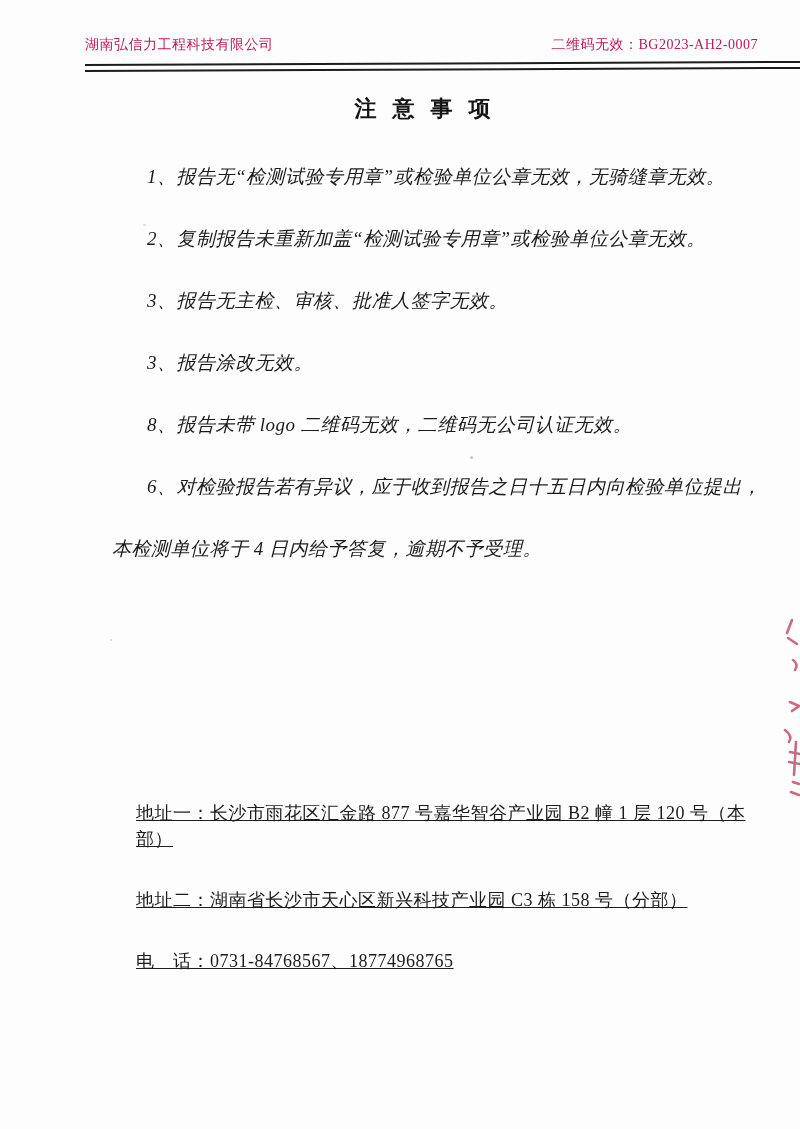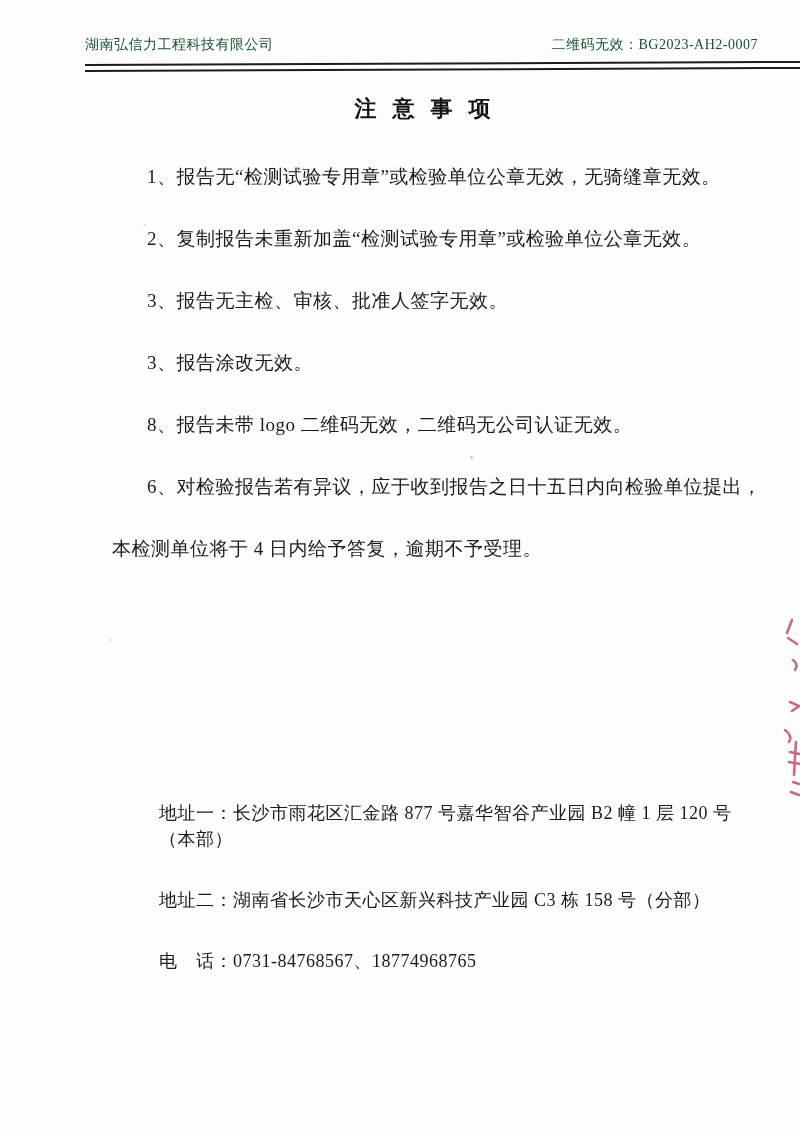--- a/index.html
+++ b/index.html
@@ -9,44 +9,44 @@
     margin:0 auto;
     background:#fdfdfd;
     overflow:hidden;
     font-family:"Liberation Serif","DejaVu Serif",serif;
     color:#1e1e1e;
   }
   
   .header{
     position:absolute;top:36px;left:85px;right:42px;
     display:flex;justify-content:space-between;align-items:baseline;
-    font-size:14px;letter-spacing:0.5px;color:#14532d;
+    font-size:14px;letter-spacing:0.5px;color:#be185d;
   }
   .rule{
     position:absolute;top:64px;left:85px;width:716px;height:4px;
     border-top:2px solid #1c1c1c;border-bottom:2px solid #1c1c1c;
     transform:rotate(-0.25deg);transform-origin:left center;
   }
   
   .title-wrap{position:absolute;top:94px;left:85px;right:40px;text-align:center;}
   .title{
     display:inline-block;font-size:22px;font-weight:bold;
     letter-spacing:16px;padding-left:16px; 
     color:#141414;margin:0;
   }
   
   .body{position:absolute;top:164px;left:112px;right:36px;}
   .body p{
     margin:0 0 36px 0;
-    font-size:19px;line-height:26px;letter-spacing:0.5px;color:#1b1b1b;
+    font-size:19px;line-height:26px;letter-spacing:0.5px;color:#1b1b1b;font-style:italic;
   }
   .body p.item{text-indent:35px;}
   .body p.cont{text-indent:0;}
   
-  .footer{position:absolute;top:800px;left:159px;right:36px;}
+  .footer{position:absolute;top:800px;left:136px;right:36px;text-decoration:underline;}
   .footer p{
     margin:0 0 35px 0;
     font-size:18px;line-height:26px;letter-spacing:0.5px;color:#1b1b1b;
   }
   
   .redmarks{position:absolute;top:612px;right:0;width:28px;height:190px;}
   
   .speck{position:absolute;border-radius:50%;background:#9a9a9a;opacity:.55;}
   .speck.s1{left:470px;top:456px;width:3px;height:3px;}
   .speck.s2{left:143px;top:224px;width:3px;height:2px;opacity:.35;}

